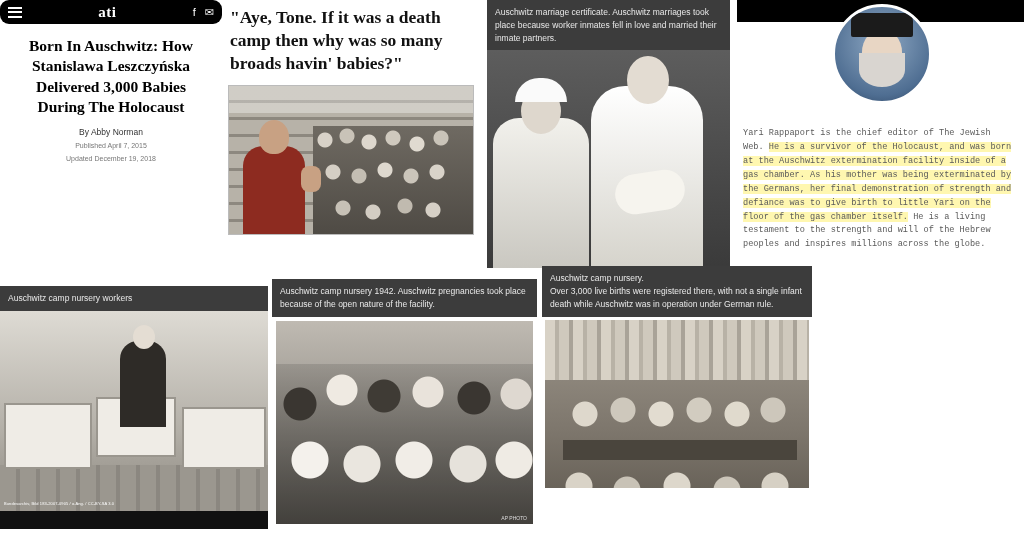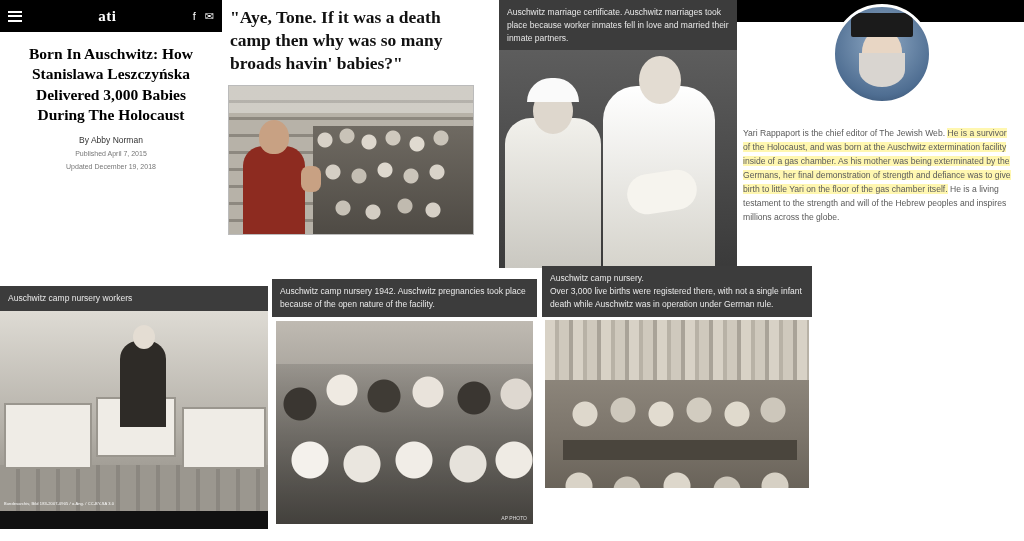--- a/index.html
+++ b/index.html
@@ -16,23 +16,23 @@
     color: #111;
   }
   .panel { position: absolute; overflow: hidden; }
 
   
   #article-panel {
     left: 0; top: 0; width: 222px; height: 265px;
     background: #ffffff;
   }
   #ati-bar {
-    height: 32px; background: #000;
+    height: 24px; background: #000;
     display: flex; align-items: center;
-    padding: 8px 8px; box-sizing: border-box;
+    padding: 8px 8px; box-sizing: border-box; border-radius: 9px;
   }
   #ati-bar .hamburger {
     width: 14px; height: 11px; display: flex; flex-direction: column;
     justify-content: space-between; cursor: pointer;
   }
   #ati-bar .hamburger span { display: block; height: 2px; background: #fff; }
   #ati-logo {
     flex: 1; text-align: center; color: #fff;
     font-weight: bold; font-size: 15px; letter-spacing: .5px;
     font-family: "Liberation Serif", serif;
@@ -112,21 +112,21 @@
       radial-gradient(circle at 98px 50px, #cbc5ba 0 7px, transparent 8px),
       radial-gradient(circle at 124px 46px, #d9d3c9 0 7px, transparent 8px),
       radial-gradient(circle at 30px 82px, #c7c1b6 0 7px, transparent 8px),
       radial-gradient(circle at 60px 86px, #d3cdc3 0 7px, transparent 8px),
       radial-gradient(circle at 92px 80px, #c0baaf 0 7px, transparent 8px),
       radial-gradient(circle at 120px 84px, #d6d0c6 0 7px, transparent 8px),
       linear-gradient(to bottom,#6f6a62,#4e4a44);
   }
 
   
-  #nurse-panel { left: 487px; top: 0; width: 243px; height: 268px; background:#fff;margin-left:12px; }
+  #nurse-panel { left: 487px; top: 0; width: 243px; height: 268px; background:#fff; }
   .caption-dark {
     background: #3c3c3c; color: #e8e8e8;
     font-size: 8.5px; line-height: 1.5;
     padding: 6px 8px; box-sizing: border-box;
   }
   #nurse-photo {
     width: 243px; height: 220px;
     position: relative; overflow: hidden;
     background: linear-gradient(to bottom, #5d5d5d 0%, #3a3a3a 100%);
   }
@@ -184,21 +184,21 @@
     background:#d9d5d0; border-radius:0 0 50% 50%;
   }
   .rap-author {
     font-family: "Liberation Serif", serif;
     font-size: 14.5px; margin: 4px 0 0 6px; color:#111;
   }
   .rap-author b { font-weight: bold; }
   .rap-author i { font-style: italic; font-weight: bold; }
   .rap-body {
     margin: 10px 10px 8px 6px;
-    font-size: 8.6px; line-height: 1.62; color:#5a5a5a;
+    font-size: 8.6px; line-height: 1.62; color:#5a5a5a;font-family:Liberation Mono, monospace;
   }
   .hl { background: #fff7b0; color:#5a5a5a; }
 
   
   #workers-panel { left: 0; top: 286px; width: 268px; height: 255px; background:#fff; }
   #workers-photo {
     width: 268px; height: 200px; position:relative; overflow:hidden;
     background: linear-gradient(to bottom,#dedbd4 0%, #b3afa7 60%, #8d8981 100%);
     border-bottom: 18px solid #111;
   }

